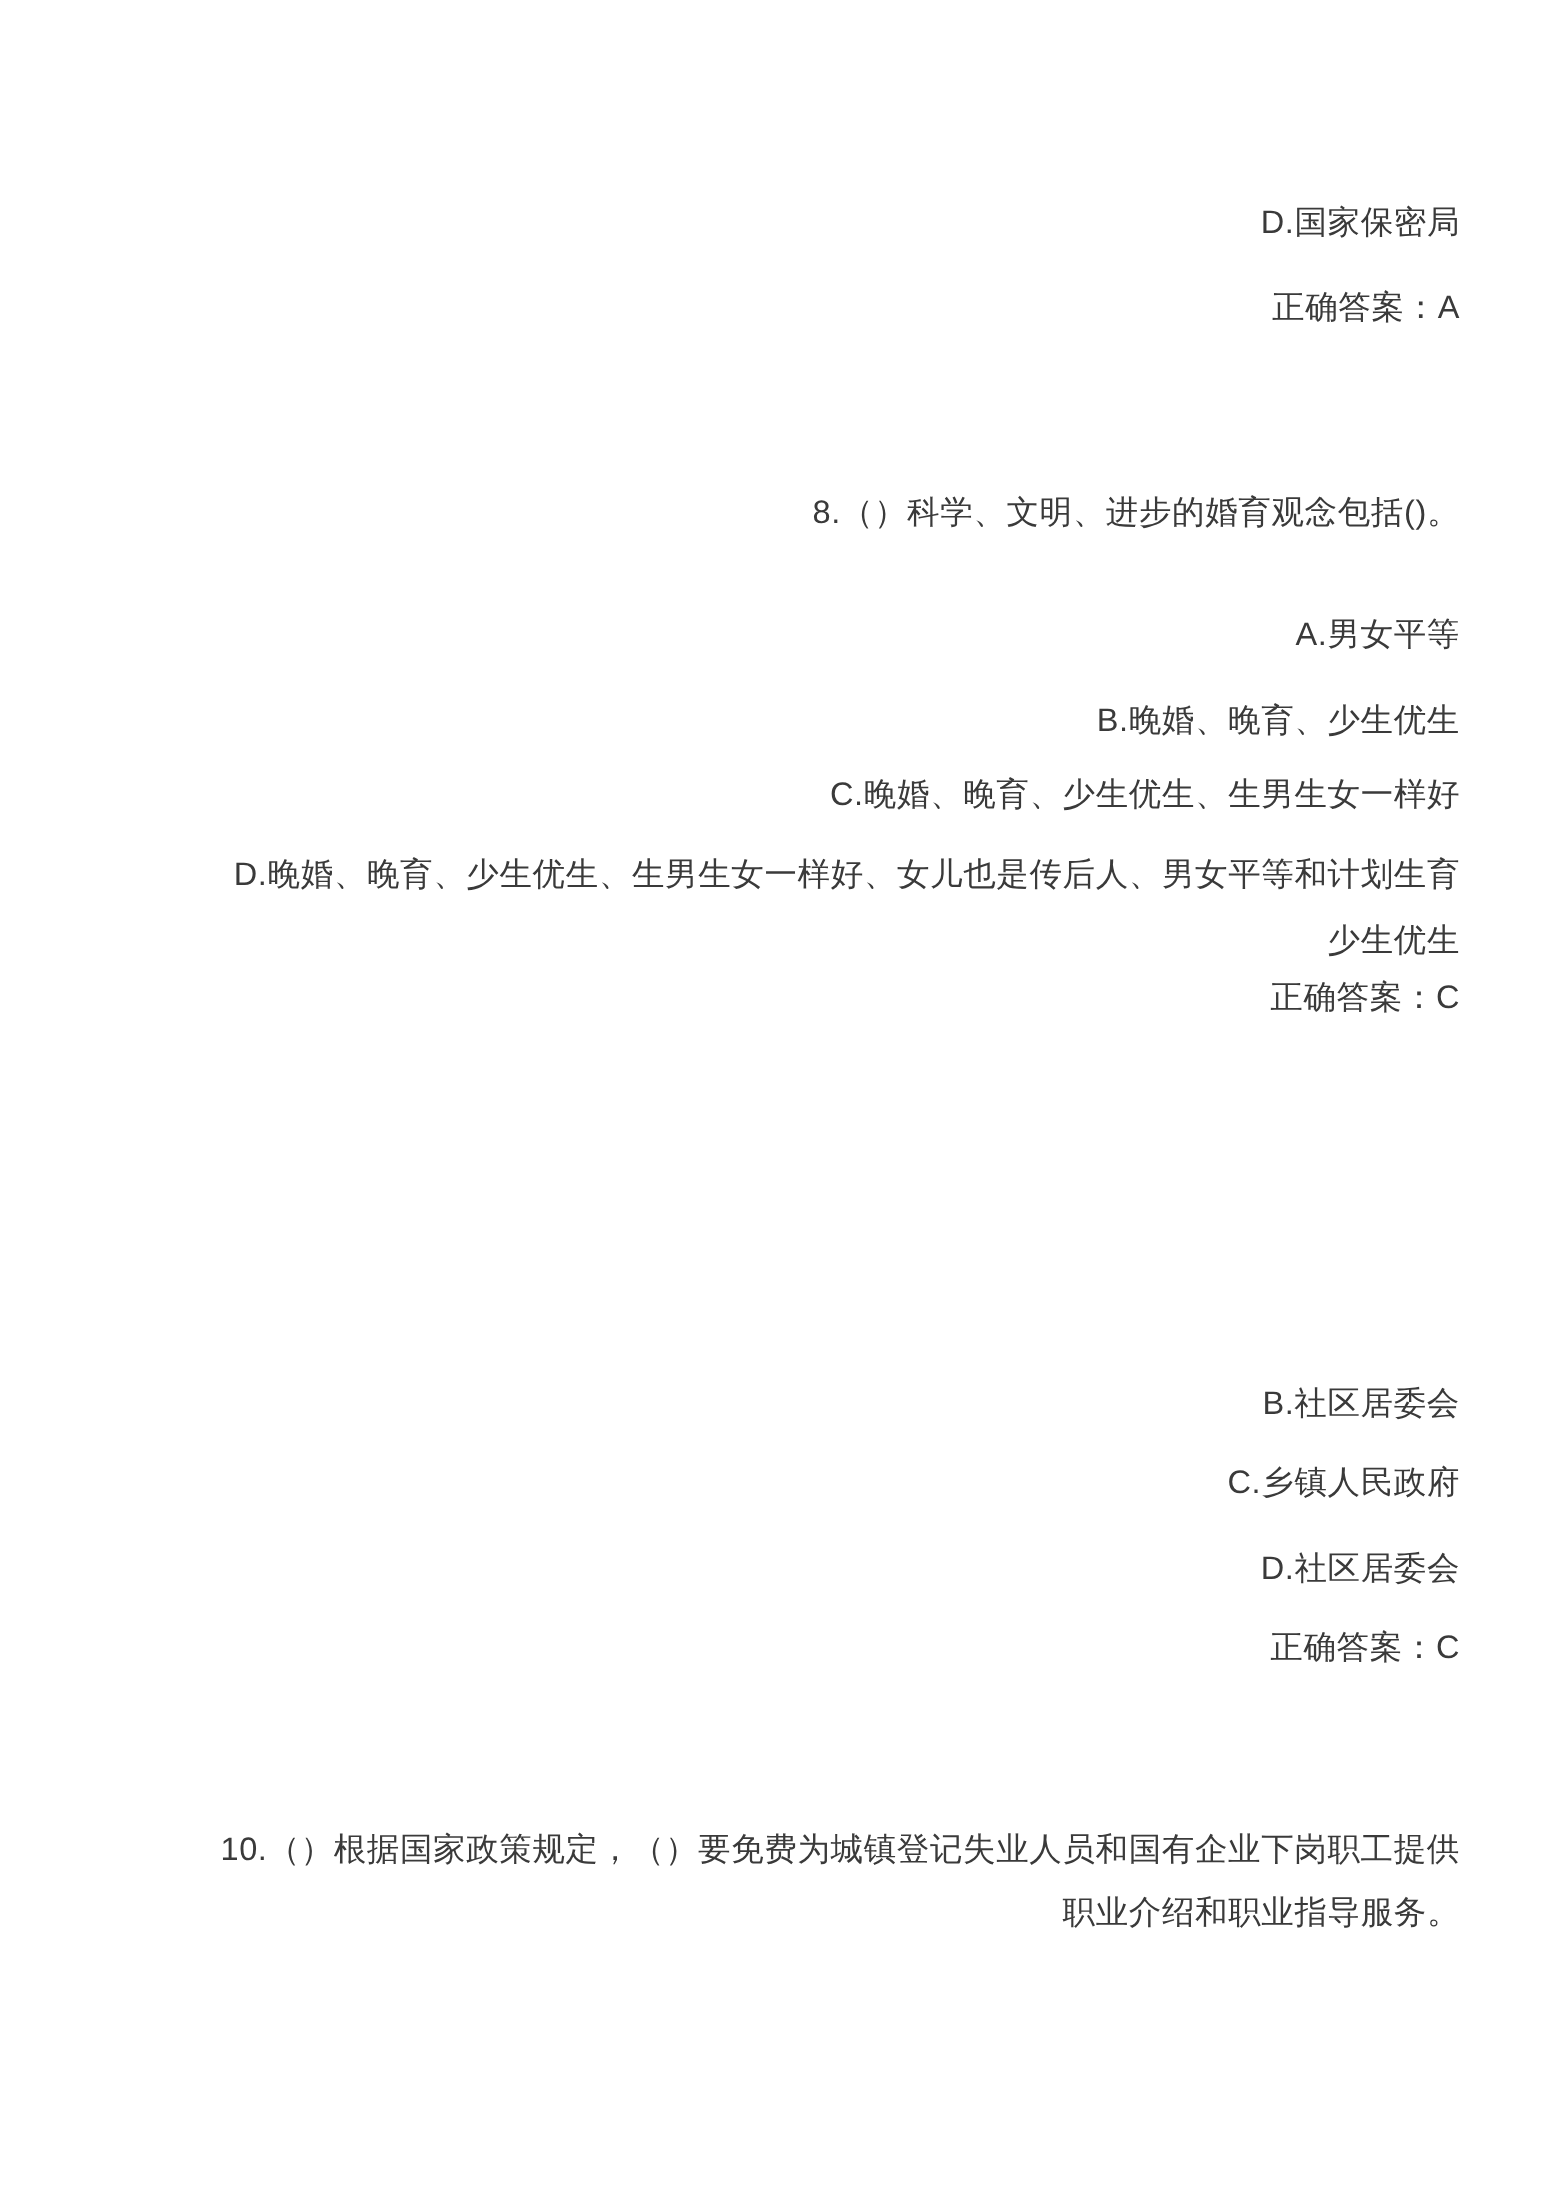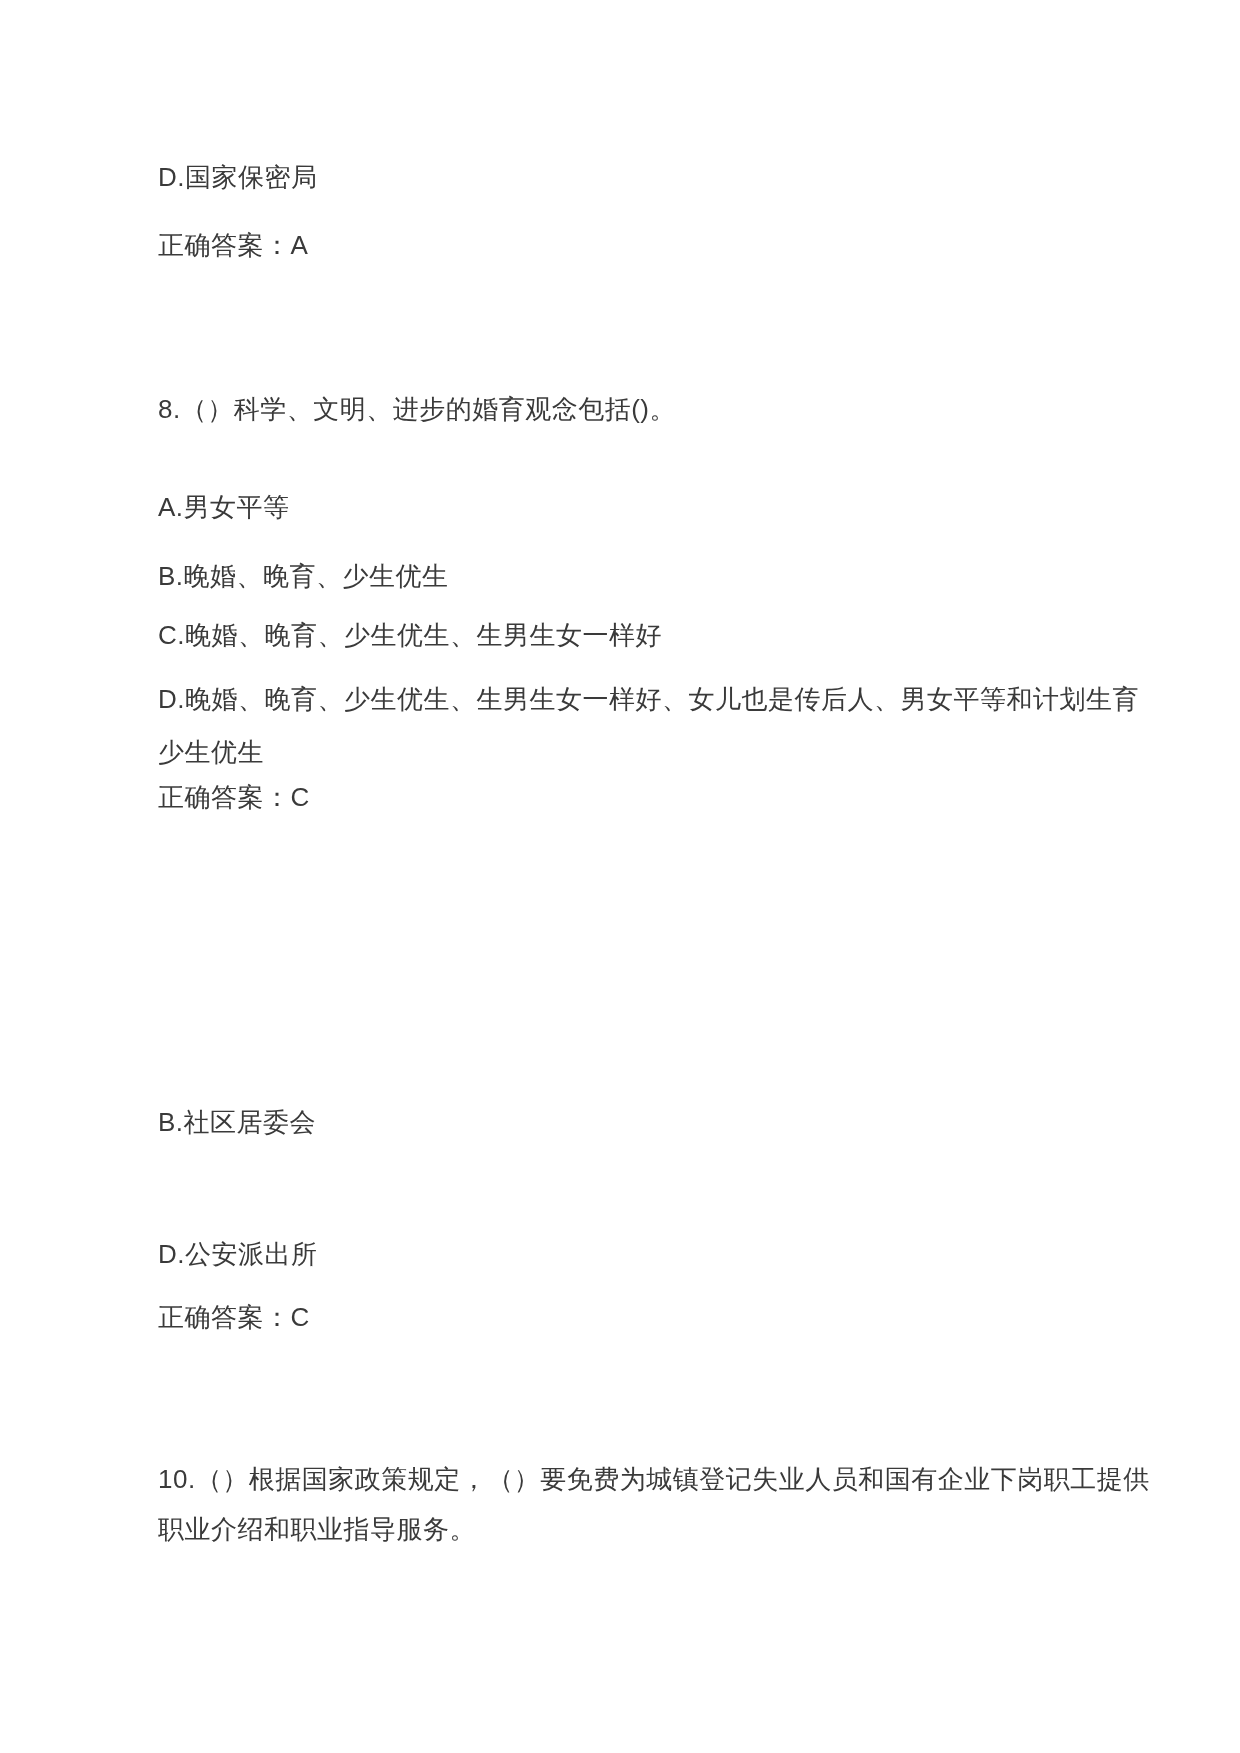--- a/index.html
+++ b/index.html
@@ -8,20 +8,21 @@
     background: #ffffff;
   }
   #page {
     position: relative;
     width: 1240px;
     height: 1753px;
     background: #ffffff;
     font-family: "Liberation Sans", "DejaVu Sans", sans-serif;
     color: #3a3a3a;
     overflow: hidden;
+    text-align: right;
   }
   .line {
     position: absolute;
     left: 158px;
     width: 1010px;
     font-size: 26px;
     line-height: 52px;
     white-space: nowrap;
     letter-spacing: 0.5px;
   }
@@ -36,19 +37,20 @@
 
   <div class="line" style="top:383px">8.（）科学、文明、进步的婚育观念包括()。</div>
   <div class="line" style="top:481px">A.男女平等</div>
   <div class="line" style="top:550px">B.晚婚、晚育、少生优生</div>
   <div class="line" style="top:609px">C.晚婚、晚育、少生优生、生男生女一样好</div>
   <div class="line" style="top:673px">D.晚婚、晚育、少生优生、生男生女一样好、女儿也是传后人、男女平等和计划生育</div>
   <div class="line" style="top:726px">少生优生</div>
   <div class="line" style="top:771px">正确答案：C</div>
 
   <div class="line" style="top:1096px">B.社区居委会</div>
-  <div class="line" style="top:1228px">D.公安派出所</div>
+  <div class="line" style="top:1159px">C.乡镇人民政府</div>
+  <div class="line" style="top:1228px">D.社区居委会</div>
   <div class="line" style="top:1291px">正确答案：C</div>
 
   <div class="line" style="top:1453px">10.（）根据国家政策规定，（）要免费为城镇登记失业人员和国有企业下岗职工提供</div>
   <div class="line" style="top:1503px">职业介绍和职业指导服务。</div>
 
 </div>
 
 </body></html>

